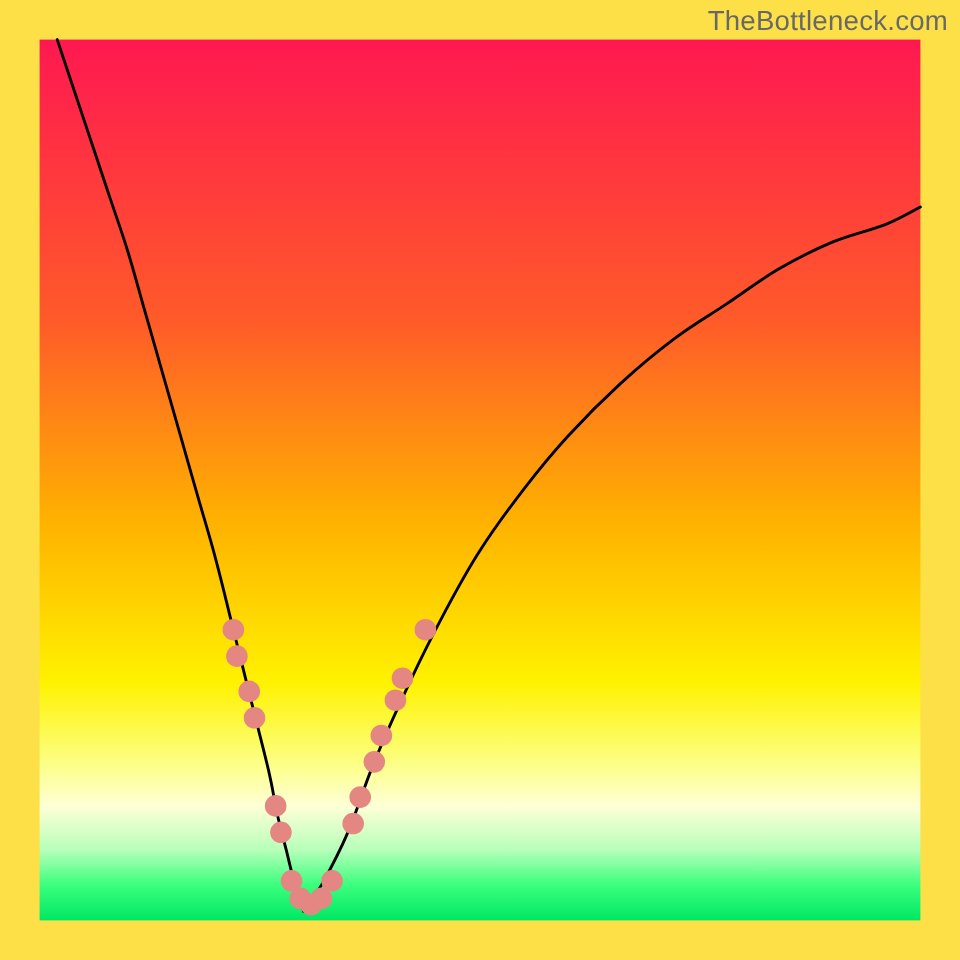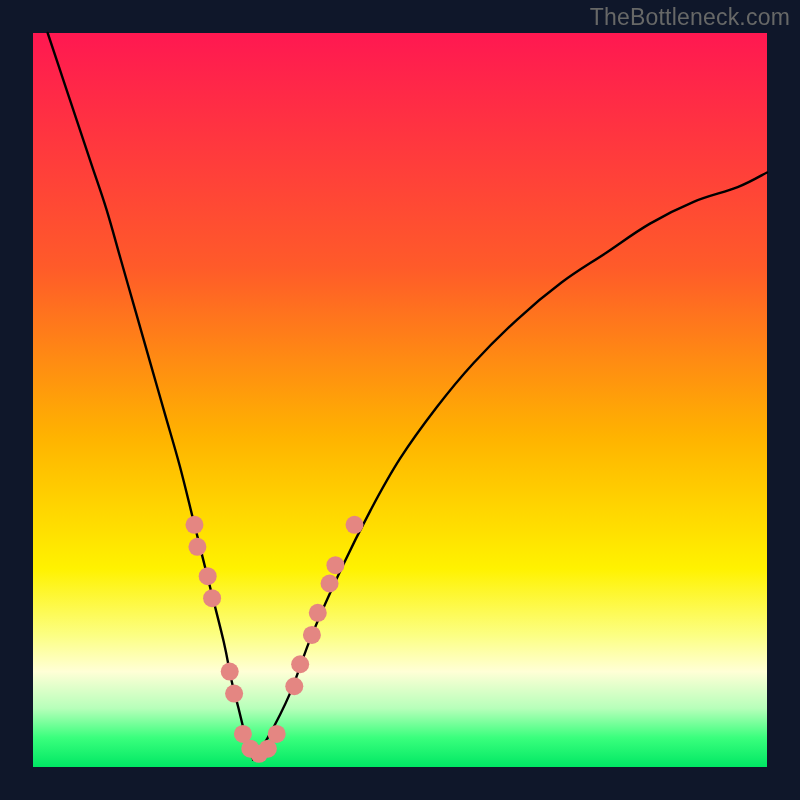--- a/index.html
+++ b/index.html
@@ -8,21 +8,21 @@
     width: 800px;
     height: 800px;
     background: #000;
     overflow: hidden;
     font-family: Arial, Helvetica, sans-serif;
   }
   .frame {
     position: relative;
     width: 800px;
     height: 800px;
-    background: #0f172a;
+    background: #fde047;
   }
   .attribution {
     position: absolute;
     top: 4px;
     right: 10px;
     color: #676867;
     font-size: 23px;
     letter-spacing: 0.2px;
     z-index: 10;
   }

